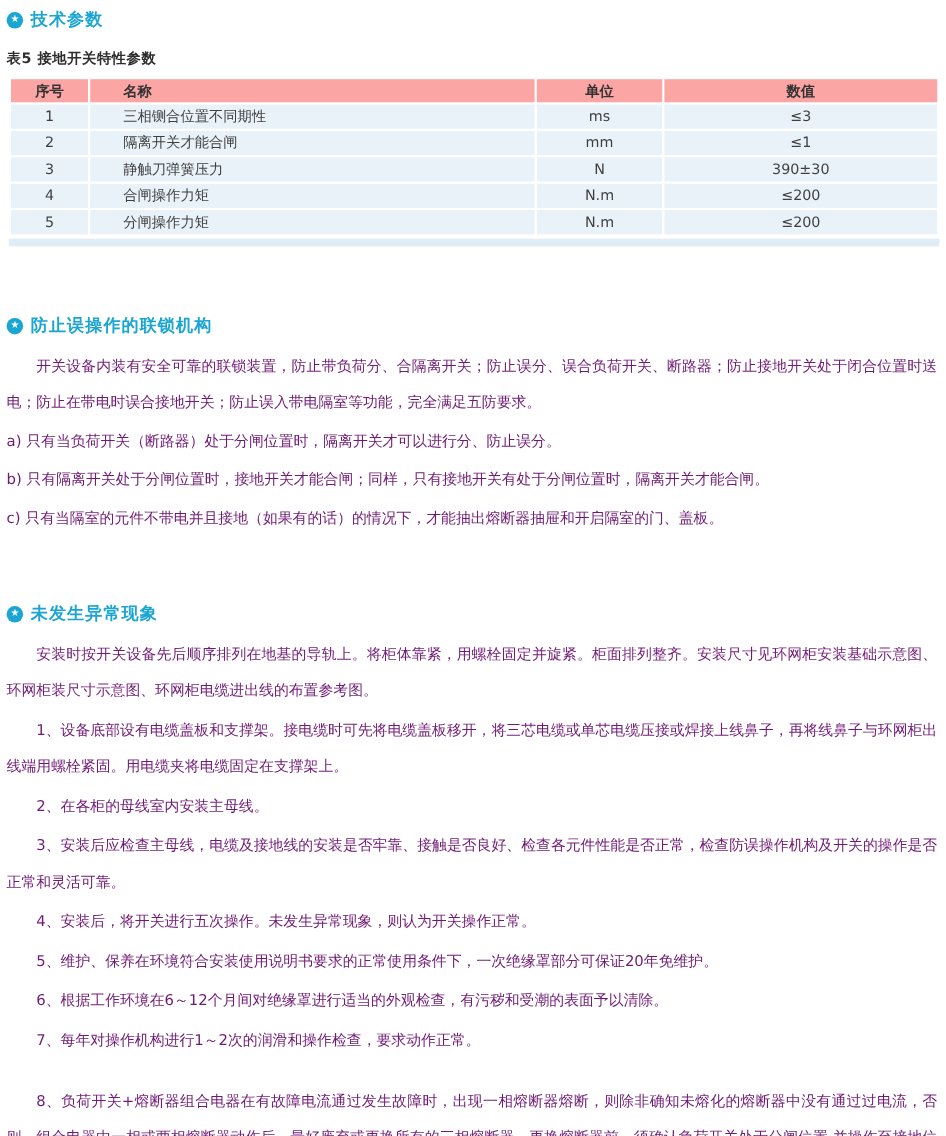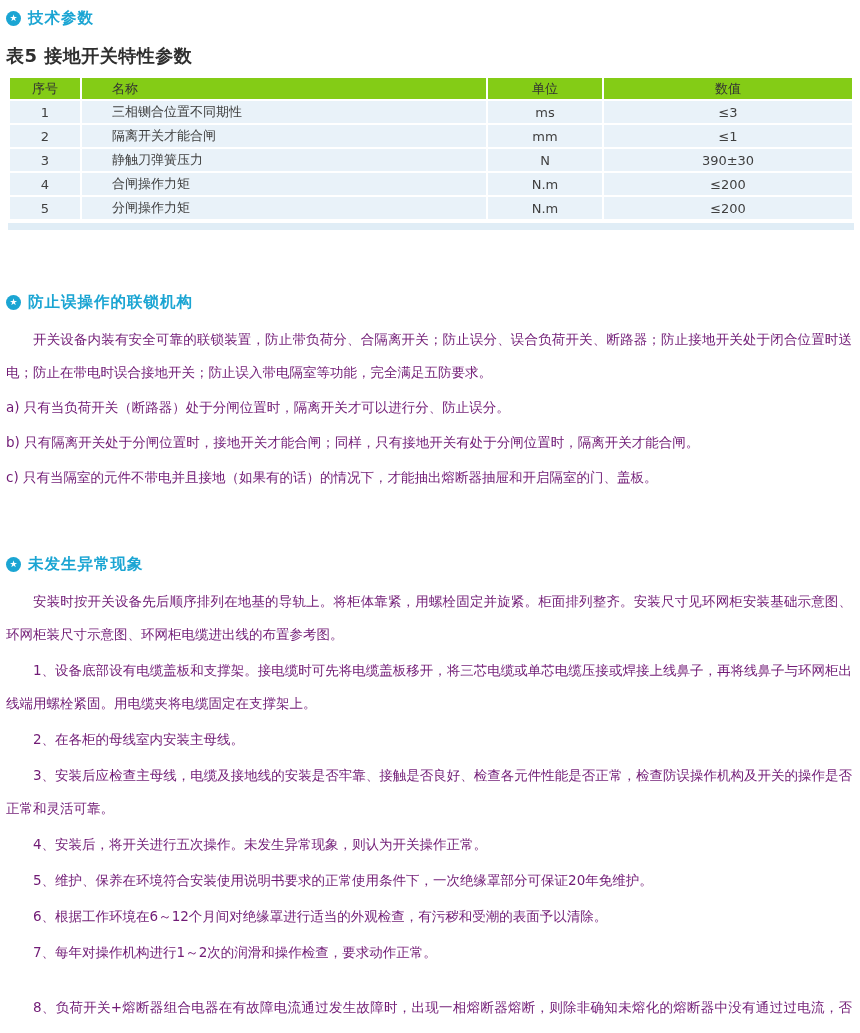--- a/index.html
+++ b/index.html
@@ -21,37 +21,37 @@
     width: 15px; height: 15px; border-radius: 50%;
     background: #1ba5d3; color: #ffffff;
     display: inline-flex; align-items: center; justify-content: center;
     font-size: 9px; line-height: 1; flex: 0 0 auto;
     letter-spacing: 0;
   }
 
   
   .table-caption {
     margin: 15px 0 8px 0;
-    font-size: 18px; font-weight: bold; color: #2e2e2e;
+    font-size: 13px; font-weight: bold; color: #2e2e2e;
     letter-spacing: 0.5px;
   }
 
   
   table.param-table {
     width: 846px; margin-left: 2px;
     border-collapse: collapse;
     font-size: 13px; color: #3f3f3f;
   }
   table.param-table th, table.param-table td {
     border: 2px solid #ffffff;
     text-align: center; vertical-align: middle;
     padding: 0;
   }
   table.param-table th {
-    background: #84cc16; font-weight: normal; color: #333333;
+    background: #fca5a5; font-weight: bold; color: #333333;
     height: 21px;
   }
   table.param-table td { background: #e9f2f9; height: 22px; }
   table.param-table .col-no   { width: 70px; }
   table.param-table .col-name { width: auto; margin-left: 42px; }
   table.param-table .col-unit { width: 114px; text-align: center; }
   table.param-table .col-val  { width: 248px; }
   table.param-table th.col-name, table.param-table td.col-name {
     text-align: left; padding-left: 30px;
   }

